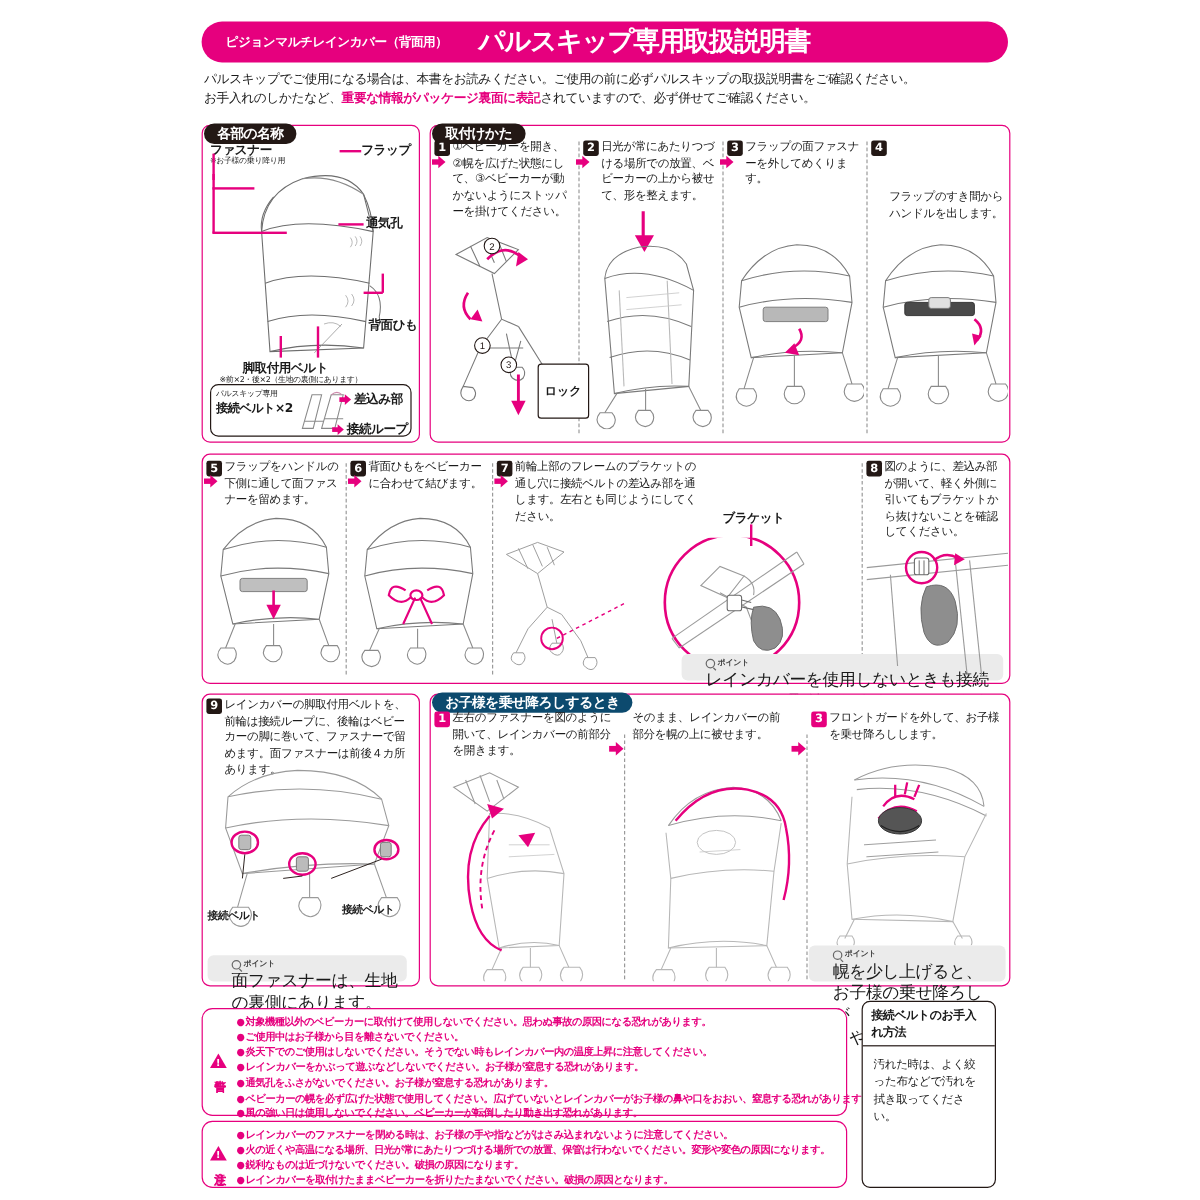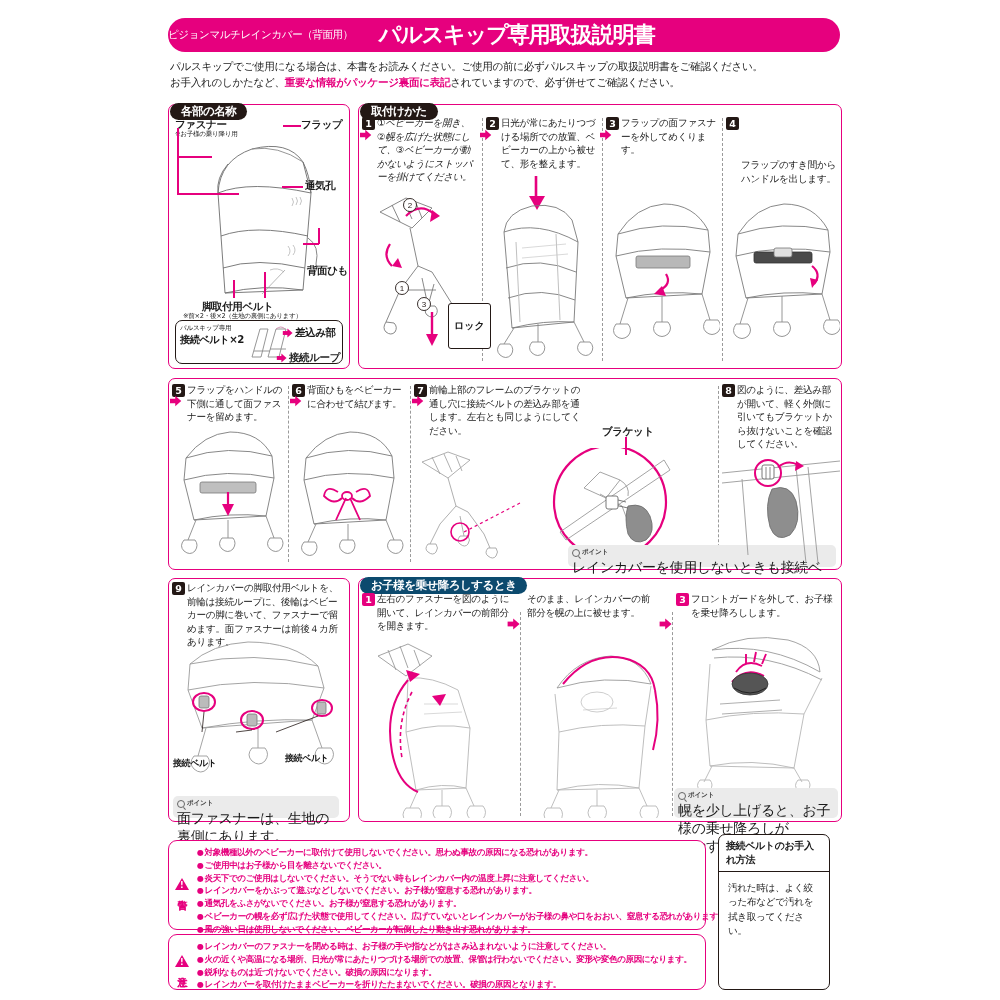--- a/index.html
+++ b/index.html
@@ -15,22 +15,22 @@
     background:#fff;
   }
 
   
   .header{
     position:absolute;left:168px;top:18px;width:672px;height:34px;
     background:#e6007e;border-radius:17px;
     display:flex;align-items:center;
   }
   .header-sub{
-    color:#ffffff;font-size:10.5px;font-weight:normal;
-    margin-left:0;letter-spacing:-0.4px;white-space:nowrap;
+    color:#ffffff;font-size:10.5px;font-weight:bold;
+    margin-left:20px;letter-spacing:-0.4px;white-space:nowrap;
   }
   .header-title{
     color:#ffffff;font-size:22px;font-weight:bold;
     margin-left:26px;letter-spacing:-1px;white-space:nowrap;
   }
   .intro{
     position:absolute;left:170px;top:58px;width:690px;
     font-size:10.6px;line-height:1.55;color:#1a1a1a;letter-spacing:-0.35px;
   }
   .intro .hl{color:#e6007e;font-weight:bold;}
@@ -88,21 +88,21 @@
   }
   .lbl-box{
     position:absolute;border:1.3px solid #231815;border-radius:3px;background:#fff;
     font-size:10px;font-weight:bold;padding:15px 5px;color:#1a1a1a;white-space:nowrap;
   }
   .lead{position:absolute;background:#e6007e;}
 
   
   .pointbox{
     position:absolute;background:#ebebeb;border-radius:5px;
-    padding:3px 6px 4px 4px;box-sizing:border-box;
+    padding:3px 6px 4px 20px;box-sizing:border-box;
   }
   .pointbox .ptitle{
     font-size:6.6px;font-weight:bold;color:#444;letter-spacing:-0.2px;
     display:flex;align-items:center;gap:2px;
   }
   .pointbox .pbody{
     font-size:14px;font-weight:normal;color:#1a1a1a;letter-spacing:-0.35px;
     line-height:1.3;margin-top:1px;
   }
   .magn{display:inline-block;width:6px;height:6px;border:1px solid #666;border-radius:50%;position:relative;}
@@ -241,21 +241,21 @@
   <div class="arr" style="left:274px;top:351px;width:16px;height:14px;transform:scale(0.65);"></div>
 
   <div class="panel" style="left:358px;top:104px;width:484px;height:265px;"></div>
   <div class="cap cap-dark" style="left:360px;top:103px;">取付けかた</div>
 
   <div class="vdiv" style="left:482px;top:118px;height:243px;"></div>
   <div class="vdiv" style="left:602px;top:118px;height:243px;"></div>
   <div class="vdiv" style="left:722px;top:118px;height:243px;"></div>
 
   <div class="stepnum" style="left:362px;top:117px;">1</div>
-  <div class="steptxt" style="left:377px;top:116px;width:100px;font-style:italic;">①ベビーカーを開き、②幌を広げた状態にして、③ベビーカーが動かないようにストッパーを掛けてください。</div>
+  <div class="steptxt" style="left:377px;top:116px;width:100px;">①ベビーカーを開き、②幌を広げた状態にして、③ベビーカーが動かないようにストッパーを掛けてください。</div>
   <div class="ill" style="left:366px;top:186px;width:112px;height:172px;">
     <svg width="112" height="172" viewBox="0 0 112 172">
       <g fill="none" stroke="#7a7a7a" stroke-width="0.9">
         <path d="M14 26 L40 12 L66 22 L46 42 Z"></path>
         <path d="M26 19 L34 36 M38 15 L46 33 M50 17 L56 32"></path>
         <path d="M44 42 L52 80 L66 86"></path>
         <path d="M52 80 L34 104 L20 136"></path>
         <path d="M66 86 L86 118 L92 146"></path>
         <path d="M34 104 L70 104"></path>
         <path d="M20 136 q-4 6 0 10 q5 4 9 0 q3 -5 -1 -9 Z"></path>

